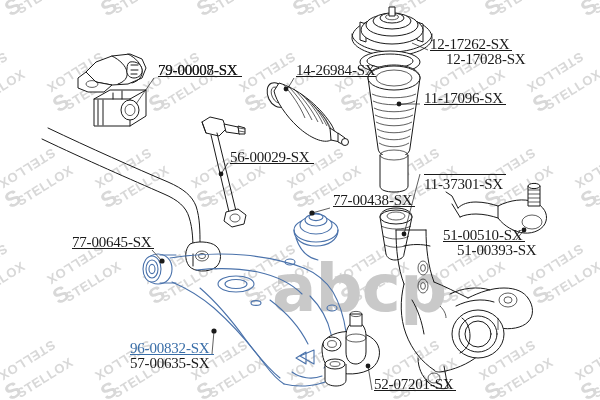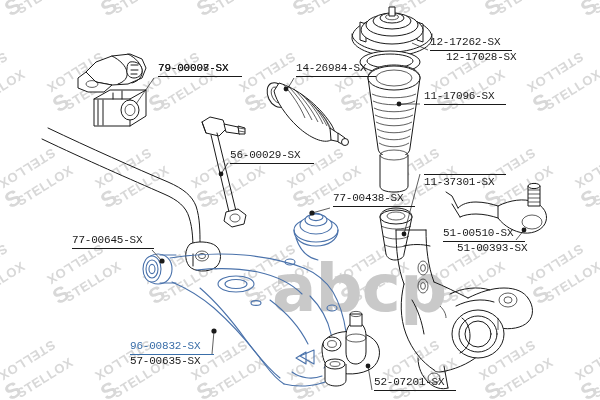--- a/index.html
+++ b/index.html
@@ -46,22 +46,22 @@
     font-weight:bold;
     font-size:66px;
     color:#c9c9c9;
     letter-spacing:-1px;
     user-select:none;
     left:272px;top:250px;
   }
 
   .lbl{
     position:absolute;
-    font-family:Liberation Mono, monospace;
-    font-size:11px;
+    font-family:Liberation Serif, serif;
+    font-size:15px;
     color:#1a1a1a;
     white-space:nowrap;
     letter-spacing:-0.2px;
   }
   .lbl.blue{color:#3a6ea8;}
   .lbl-group{position:absolute;}
   .lbl-rule{
     position:absolute;
     height:1px;background:#1a1a1a;
   }

